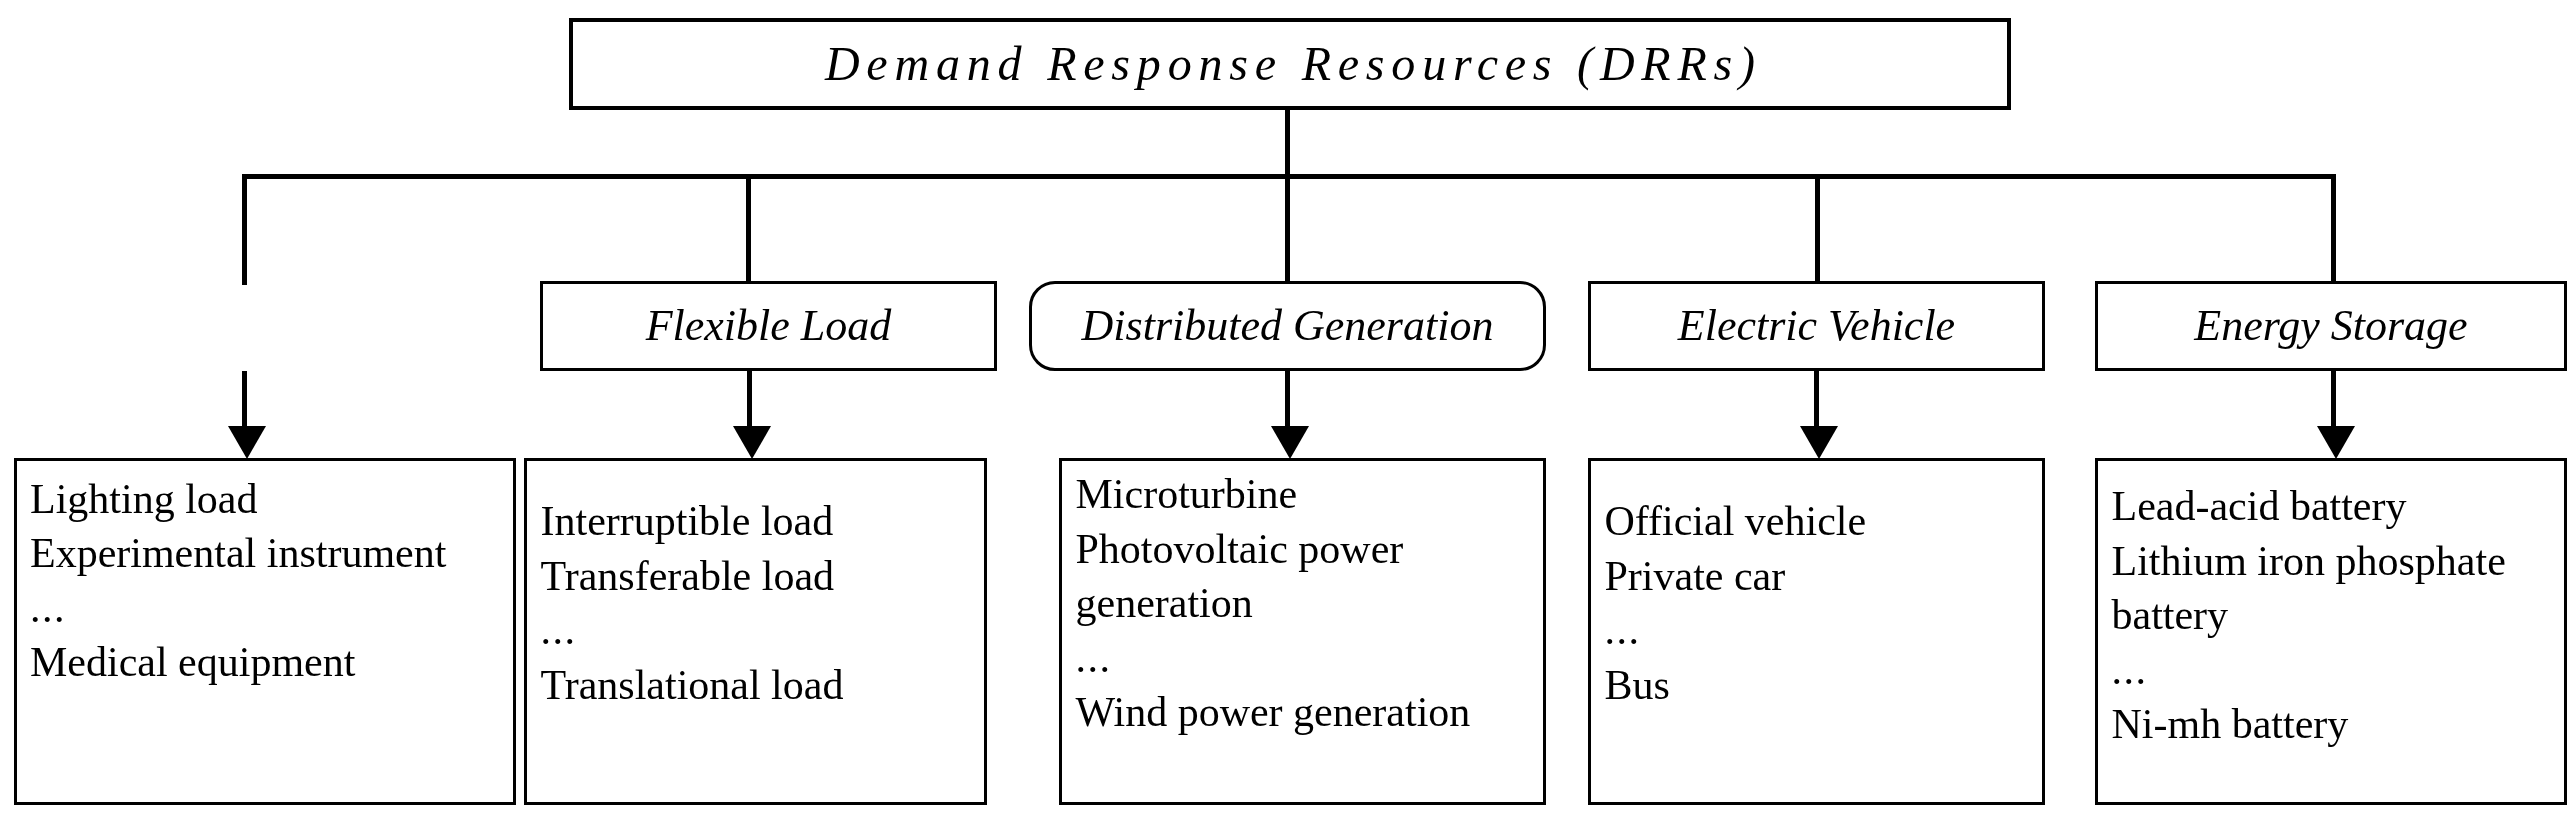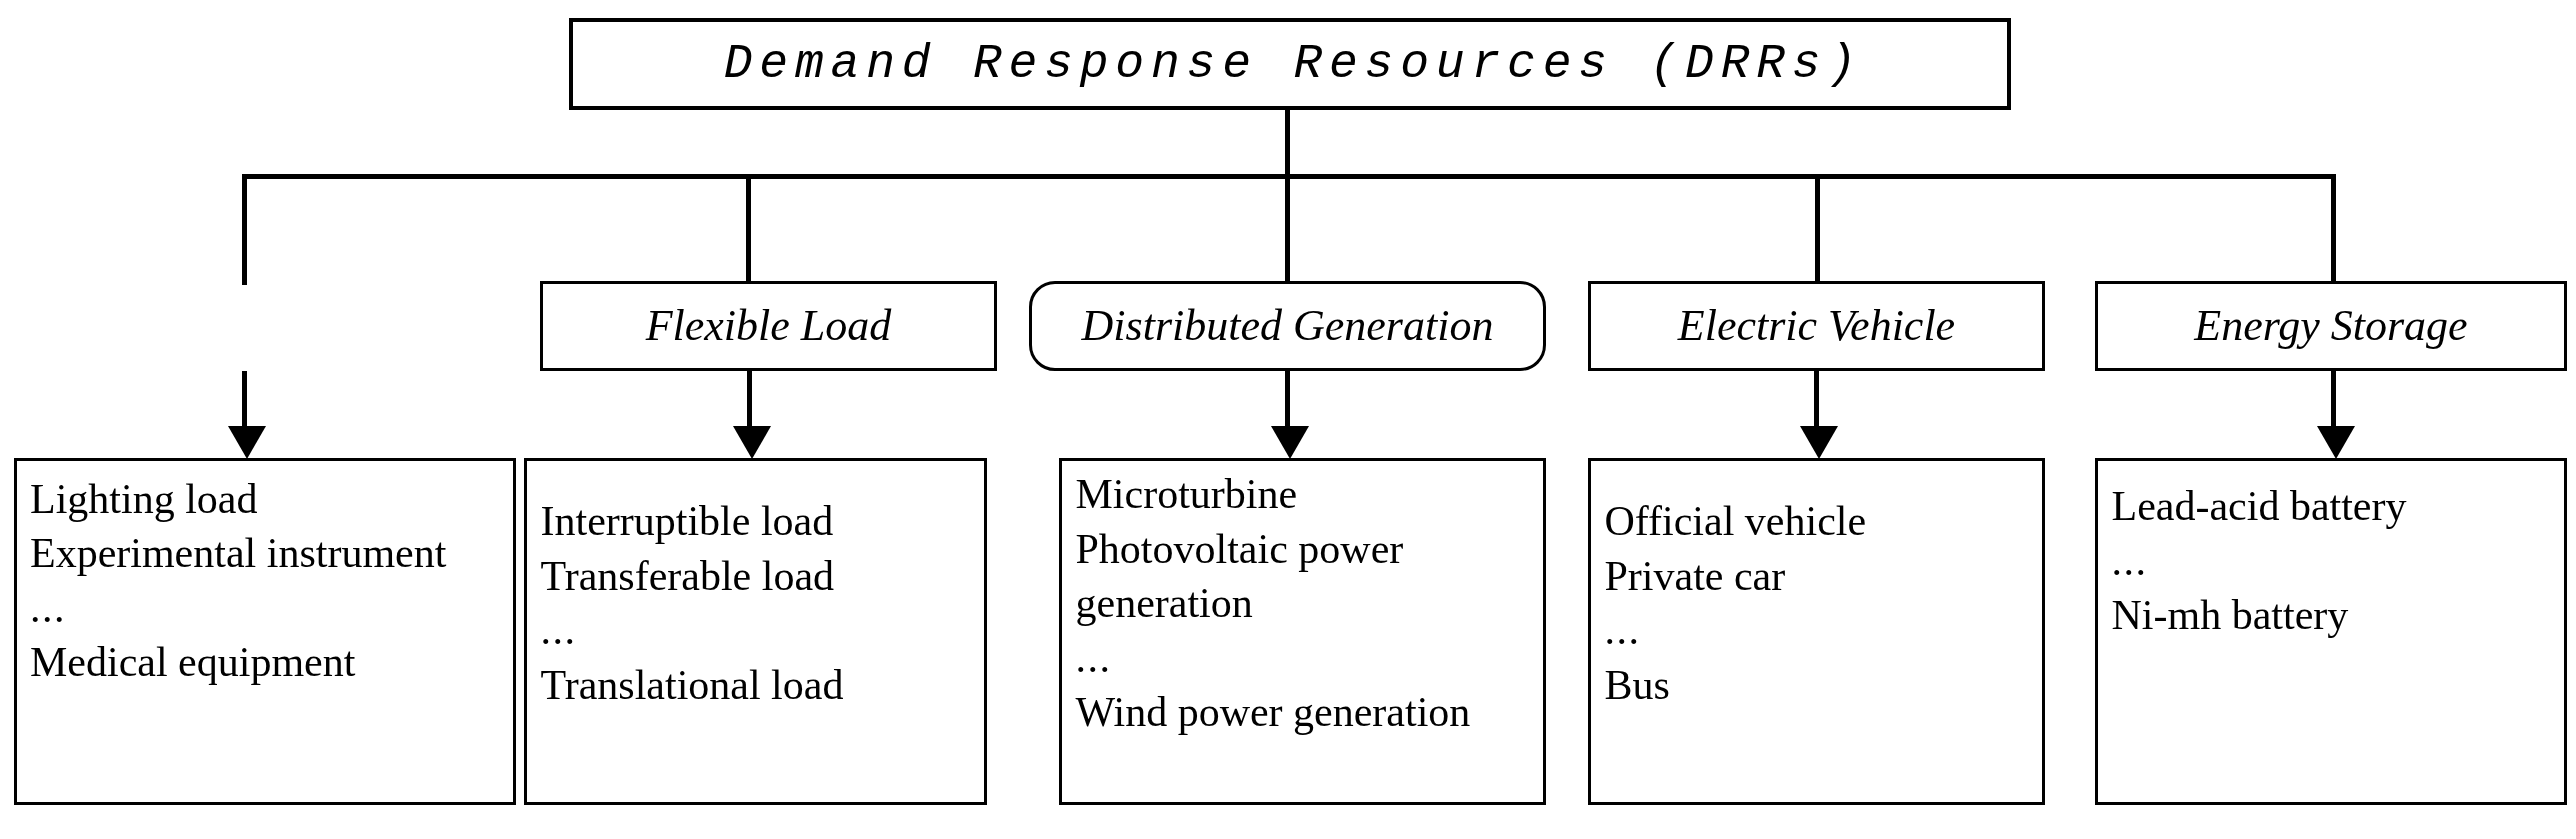--- a/index.html
+++ b/index.html
@@ -23,21 +23,20 @@
     position: absolute;
     box-sizing: border-box;
     background: #ffffff;
     border: 4.5px solid #000000;
   }
 
   .root-box {
     display: flex;
     align-items: center;
     justify-content: center;
-    font-family: Liberation Mono, monospace;
   }
   .root-label {
     font-style: italic;
     font-size: 48px;
     letter-spacing: 6.8px;
     white-space: nowrap;
     line-height: 1;
     padding-left: 6.8px;
   }
 
@@ -178,19 +177,20 @@
       <div class="detail-item">Official vehicle</div>
       <div class="detail-item">Private car</div>
       <div class="detail-item ellipsis">...</div>
       <div class="detail-item">Bus</div>
     </div>
   </div>
 
   <div class="node-box detail-box" style="left:2095px; top:458px; width:472px; height:347px; padding-top:18px;">
     <div class="detail-list">
       <div class="detail-item">Lead-acid battery</div>
+      <div class="detail-item">Lithium iron phosphate battery</div>
       <div class="detail-item ellipsis">...</div>
       <div class="detail-item">Ni-mh battery</div>
     </div>
   </div>
 
 </div>
 
 
 </body></html>

